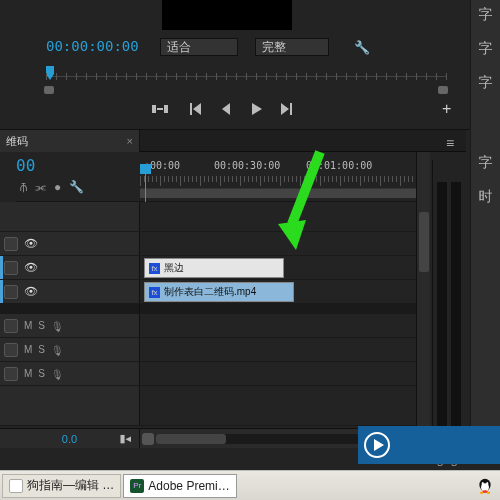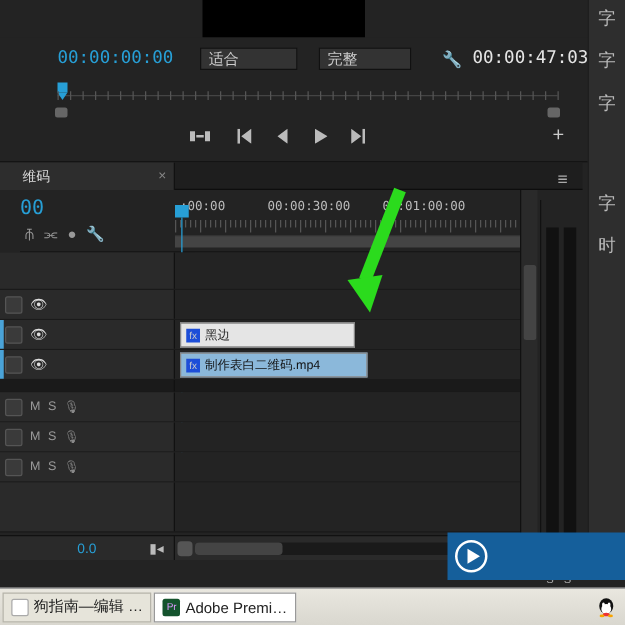--- a/index.html
+++ b/index.html
@@ -77,21 +77,21 @@
   .transport .addbtn { position: absolute; left: 292px; top: 2px; font-size: 16px; color: #ccc; }
   .transport svg { fill: #bbb; }
   
   .tl-panel {
     position: absolute; left: 0; top: 130px; width: 470px; height: 310px;
     background: #232323;
   }
   .tl-tab {
     position: absolute; left: 0; top: 0; width: 140px; height: 22px;
     background: #2d2d2d; border-right: 1px solid #111;
-    display: flex; align-items: center; padding-left: 18px; color: #ddd;
+    display: flex; align-items: center; padding-left: 6px; color: #ddd;
   }
   .tl-tab .close { margin-left: auto; padding: 0 6px; color: #888; }
   .tl-tab-menu {
     position: absolute; left: 140px; top: 0; width: 326px; height: 22px;
     background: #1e1e1e; border-bottom: 1px solid #0d0d0d;
   }
   .tl-tab-menu .menu { position: absolute; right: 8px; top: 5px; color: #aaa; }
   .tl-head-left {
     position: absolute; left: 16px; top: 22px; width: 140px; height: 50px;
     background: #232323; border-bottom: 1px solid #151515; border-right: 1px solid #111;
@@ -262,21 +262,20 @@
 
   <div class="dd fit">
     <span>适合</span>
     <span class="arrow">▼</span>
   </div>
   <div class="dd qual">
     <span>完整</span>
 
   </div>
   <span class="wrench1">🔧</span>
-  <div class="tc-right">00:00:47:03</div>
 
   <div class="scrub">
     <div class="track"></div>
     <div class="playhead"></div>
     <div class="gripL"></div>
     <div class="gripR"></div>
   <div class="tick" style="left: 0px;"></div>
       <div class="tick" style="left: 10px;"></div>
       <div class="tick" style="left: 20px;"></div>
       <div class="tick" style="left: 30px;"></div>

